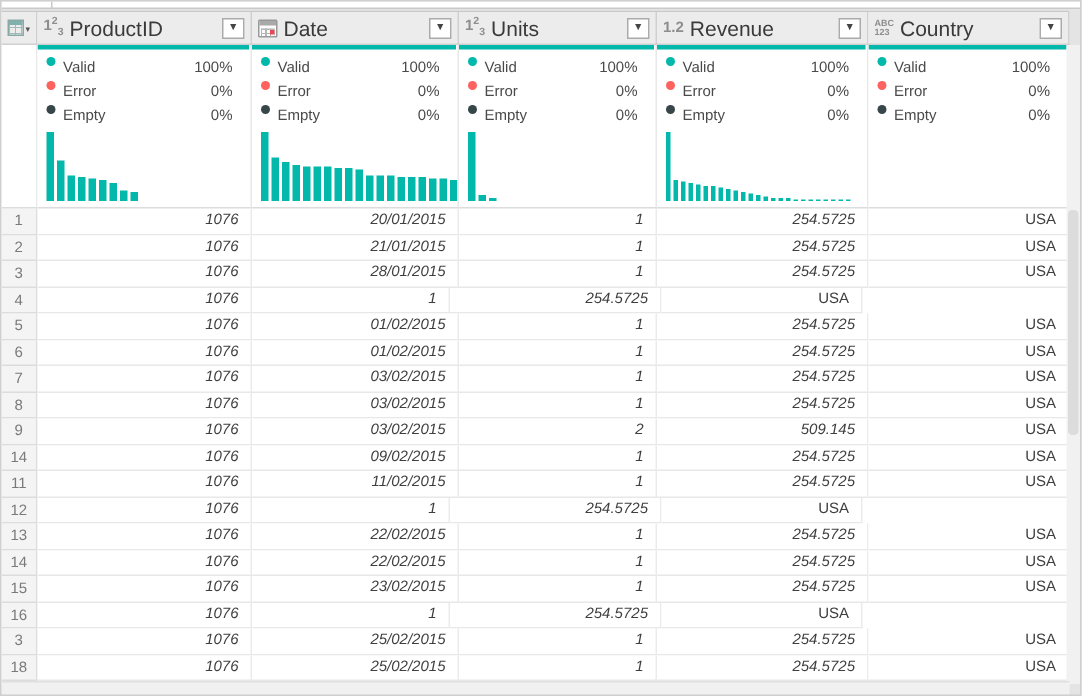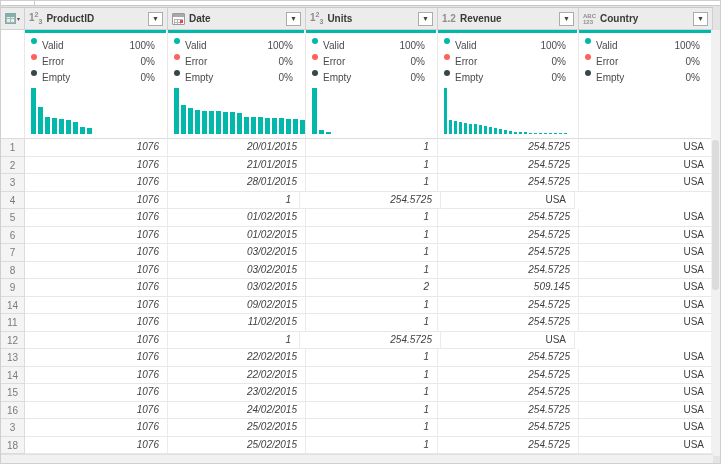--- a/index.html
+++ b/index.html
@@ -9,21 +9,21 @@
   
   .formula-strip { position:absolute; top:0; left:0; width:721px; height:5px; background:#fff; border-bottom:1px solid #c9c9c9; }
   .formula-strip .fx-div { position:absolute; left:33px; top:0; width:1px; height:5px; background:#c9c9c9; }
 
   .grid { position:absolute; top:6px; left:0; width:712px; height:450px; background:#fff; }
 
   
   .header-row { display:flex; height:23px; border-top:1px solid #c9c9c9; }
   .hcell { background:#ececec; border-right:1px solid #d0d0d0; border-bottom:1px solid #d0d0d0;
            display:flex; align-items:center; padding:0 4px; gap:4px; overflow:hidden; }
-  .hcell .col-label { font-size:10px; font-weight:bold; color:#3a3a3a; white-space:nowrap; }
+  .hcell .col-label { font-size:14px; font-weight:normal; color:#3a3a3a; white-space:nowrap; }
   .gutter { width:24px; flex:none; }
   .c0{width:143px;flex:none;} .c1{width:138px;flex:none;} .c2{width:132px;flex:none;}
   .c3{width:141px;flex:none;} .c4{width:134px;flex:none;}
 
   .select-all { width:16px; height:13px; margin:auto; display:flex; align-items:center; gap:1px; cursor:pointer; }
   .sa-grid { width:11px; height:11px;
     background:
       linear-gradient(#7fb2ad 2.5px, transparent 2.5px),
       repeating-linear-gradient(to right, #9fbcb9 0 1px, transparent 1px 4px),
       repeating-linear-gradient(#9fbcb9 0 1px, transparent 1px 4px);
@@ -406,21 +406,20 @@
           <div class="rnum gutter">15</div>
           <div class="dcell c0 num">1076</div>
           <div class="dcell c1 num">23/02/2015</div>
           <div class="dcell c2 num">1</div>
           <div class="dcell c3 num">254.5725</div>
           <div class="dcell c4 txt">USA</div>
         </div>
         <div class="row">
           <div class="rnum gutter">16</div>
           <div class="dcell c0 num">1076</div>
-          <div class="dcell c1 num">24/02/2015</div>
           <div class="dcell c2 num">1</div>
           <div class="dcell c3 num">254.5725</div>
           <div class="dcell c4 txt">USA</div>
         </div>
         <div class="row">
           <div class="rnum gutter">3</div>
           <div class="dcell c0 num">1076</div>
           <div class="dcell c1 num">25/02/2015</div>
           <div class="dcell c2 num">1</div>
           <div class="dcell c3 num">254.5725</div>

